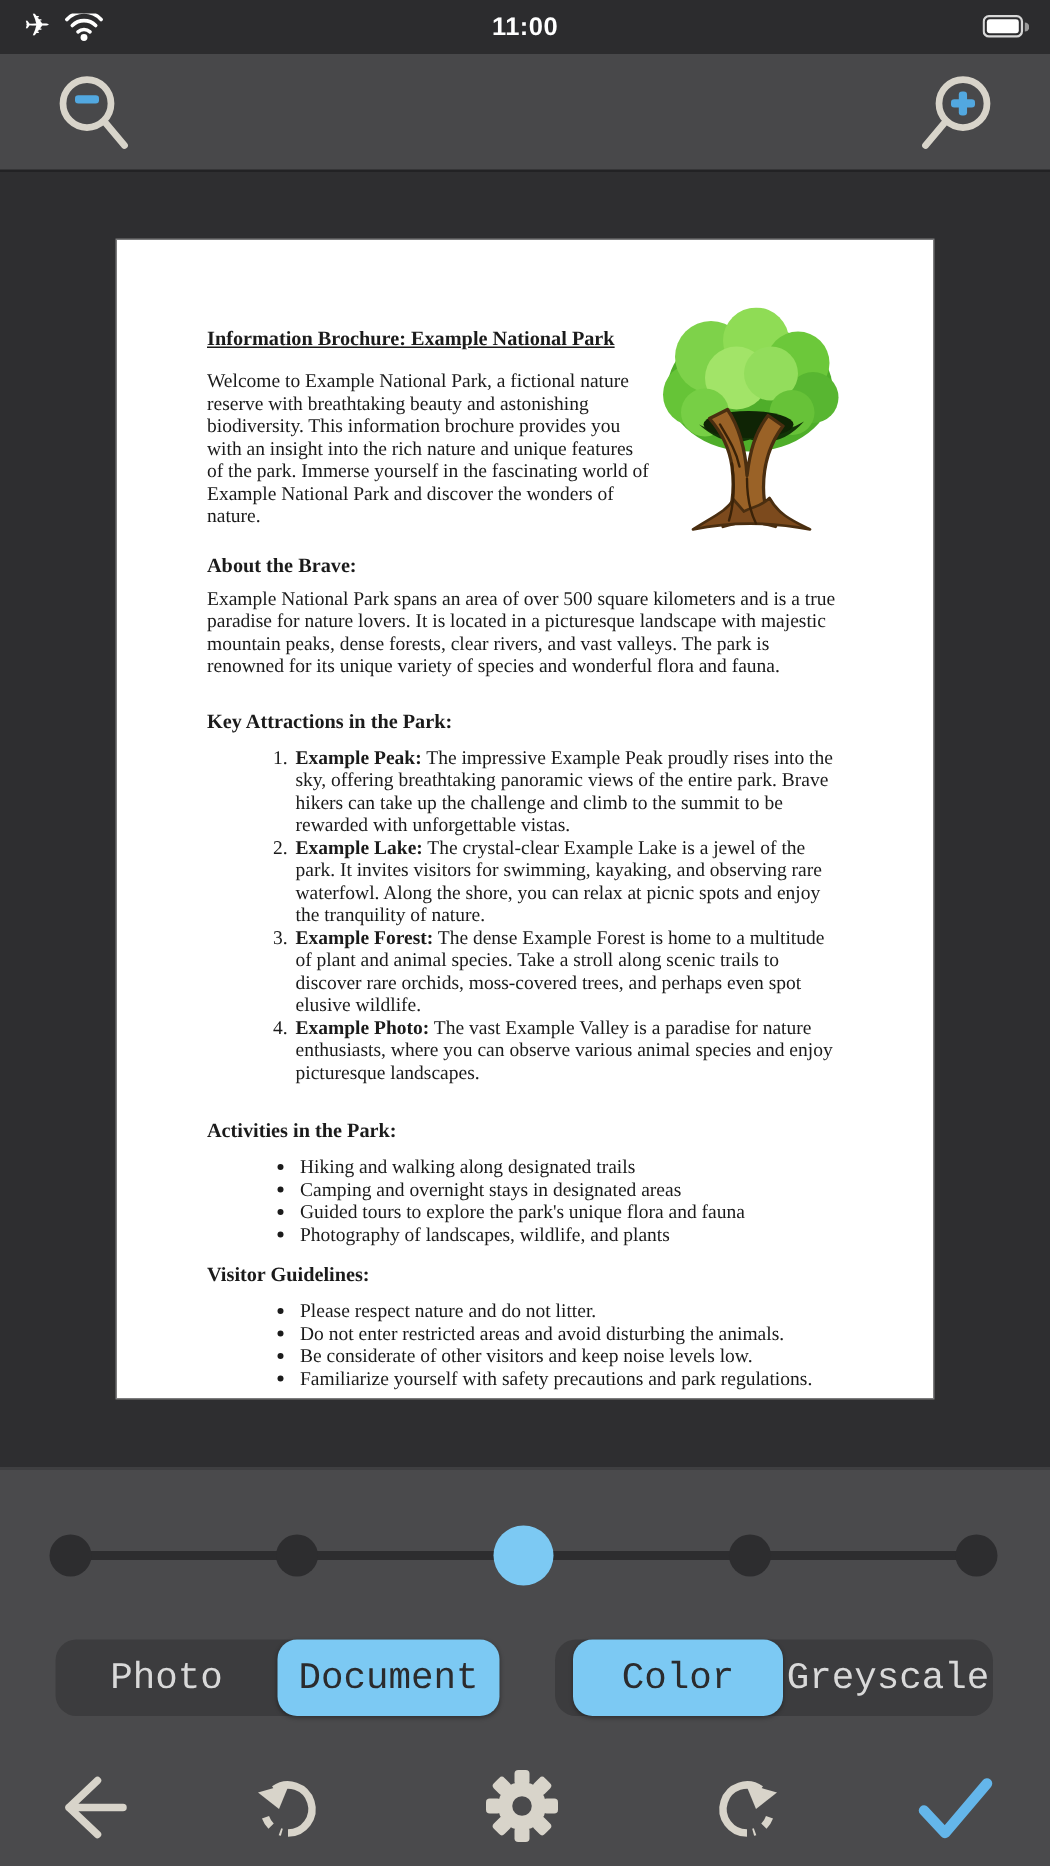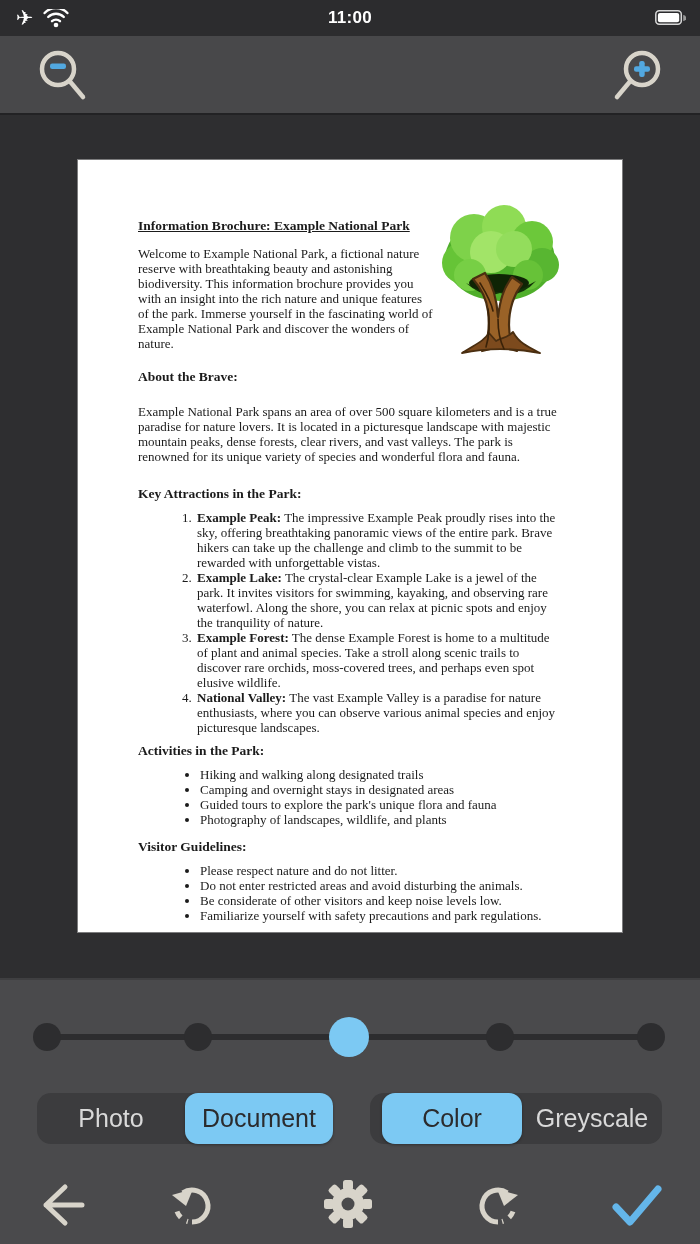--- a/index.html
+++ b/index.html
@@ -31,31 +31,31 @@
   .viewer{height:863px;background:var(--viewer_bg);position:relative;flex:0 0 auto;}
   .page{position:absolute;left:78px;top:45px;width:544px;height:772px;background:#fff;
         box-shadow:0 0 0 1px rgba(190,190,190,.55);
         font-family:"Liberation Serif","DejaVu Serif",serif;color:var(--doc_text);
         font-size:13px;line-height:15px;padding:58px 62px 0 60px;overflow:hidden;}
   .doc-title{font-weight:bold;font-size:13.5px;text-decoration:underline;}
   .intro{margin-top:13px;width:296px;}
   .tree{position:absolute;top:45px;right:56px;width:130px;height:152px;}
   .doc-h{font-weight:bold;font-size:13.5px;}
   .h-about{margin-top:18px;}
-  .p-about{margin-top:20px;}
+  .p-about{margin-top:7px;}
   .h-key{margin-top:22px;}
   ol.attractions{margin-top:9px;padding-left:57px;}
   ol.attractions li{padding-left:2px;}
-  .h-act{margin-top:8px;}
+  .h-act{margin-top:24px;}
   ul.doc-ul{margin-top:9px;padding-left:62px;list-style-type:disc;}
   .h-guide{margin-top:12px;}
   b.lead{font-weight:bold;}
 
   
-  .panel{height:266px;background:var(--panel_bg);border-top:2px solid #3f3f41;position:relative;flex:0 0 auto;}
+  .panel{height:266px;background:var(--panel_bg);border-top:2px solid #3f3f41;position:relative;flex:0 0 auto;font-family:Liberation Mono, monospace;}
   .slider{position:absolute;left:0;top:0;width:700px;height:100px;}
   .slider-track{position:absolute;left:47px;top:54px;width:604px;height:6px;background:var(--track_dark);border-radius:3px;}
   .slider-dot{position:absolute;top:43px;width:28px;height:28px;border-radius:50%;background:var(--track_dark);cursor:pointer;}
   .slider-dot.d0{left:33px;} .slider-dot.d1{left:184px;} .slider-dot.d2{left:335px;}
   .slider-dot.d3{left:486px;} .slider-dot.d4{left:637px;}
   .slider-dot.selected{width:40px;height:40px;top:37px;background:var(--accent_blue);}
   .slider-dot.d2.selected{left:329px;}
 
   .seg-control{position:absolute;top:113px;height:51px;background:var(--control_bg);border-radius:14px;display:flex;}
   .seg-mode{left:37px;width:296px;}
@@ -149,21 +149,21 @@
       </span>
 
       <div class="doc-h h-about">About the Brave:</div>
       <p class="p-about">Example National Park spans an area of over 500 square kilometers and is a true paradise for nature lovers. It is located in a picturesque landscape with majestic mountain peaks, dense forests, clear rivers, and vast valleys. The park is renowned for its unique variety of species and wonderful flora and fauna.</p>
 
       <div class="doc-h h-key">Key Attractions in the Park:</div>
       <ol class="attractions">
         <li><b class="lead">Example Peak:</b><span> The impressive Example Peak proudly rises into the sky, offering breathtaking panoramic views of the entire park. Brave hikers can take up the challenge and climb to the summit to be rewarded with unforgettable vistas.</span></li>
         <li><b class="lead">Example Lake:</b><span> The crystal-clear Example Lake is a jewel of the park. It invites visitors for swimming, kayaking, and observing rare waterfowl. Along the shore, you can relax at picnic spots and enjoy the tranquility of nature.</span></li>
         <li><b class="lead">Example Forest:</b><span> The dense Example Forest is home to a multitude of plant and animal species. Take a stroll along scenic trails to discover rare orchids, moss-covered trees, and perhaps even spot elusive wildlife.</span></li>
-        <li><b class="lead">National Valley:</b><span> The vast Example Valley is a paradise for nature enthusiasts, where you can observe various animal species and enjoy picturesque landscapes.</span></li>
+        <li><b class="lead">Example Photo:</b><span> The vast Example Valley is a paradise for nature enthusiasts, where you can observe various animal species and enjoy picturesque landscapes.</span></li>
       </ol>
 
       <div class="doc-h h-act">Activities in the Park:</div>
       <ul class="doc-ul">
         <li>Hiking and walking along designated trails</li>
         <li>Camping and overnight stays in designated areas</li>
         <li>Guided tours to explore the park's unique flora and fauna</li>
         <li>Photography of landscapes, wildlife, and plants</li>
       </ul>
 

